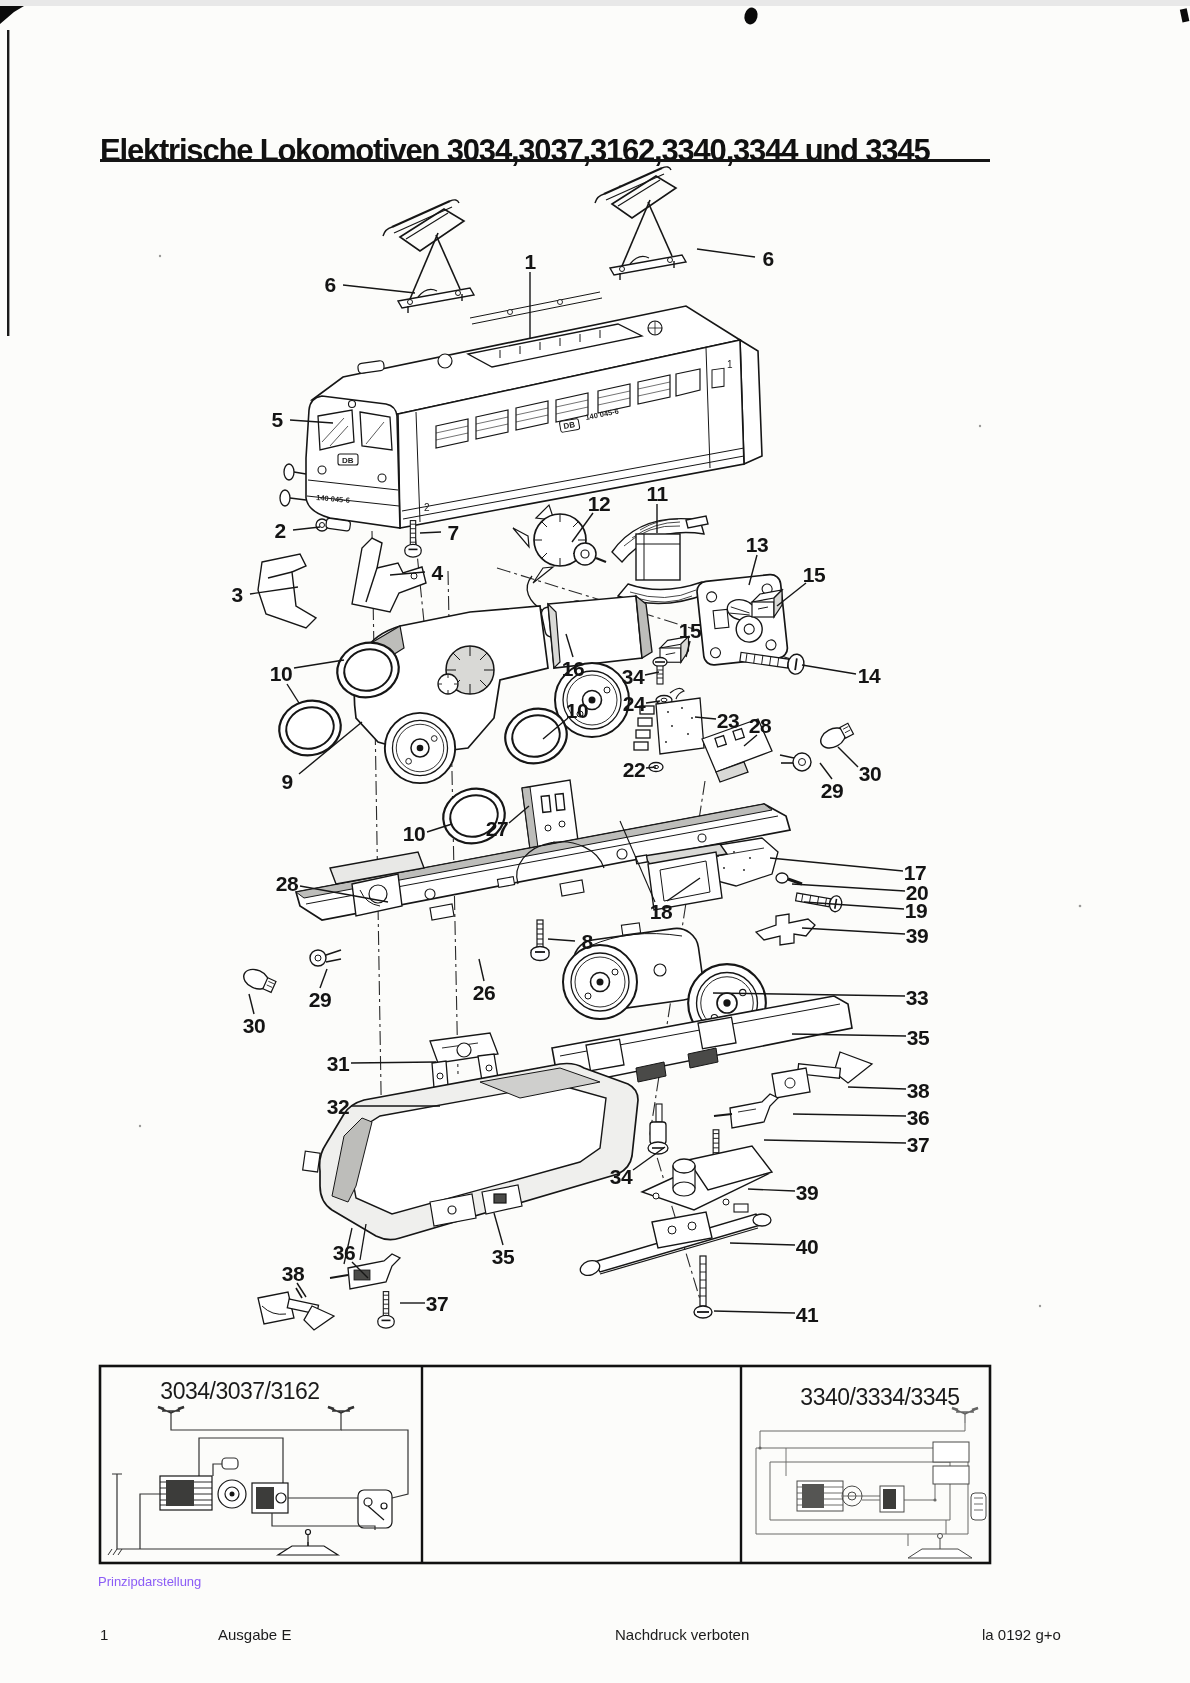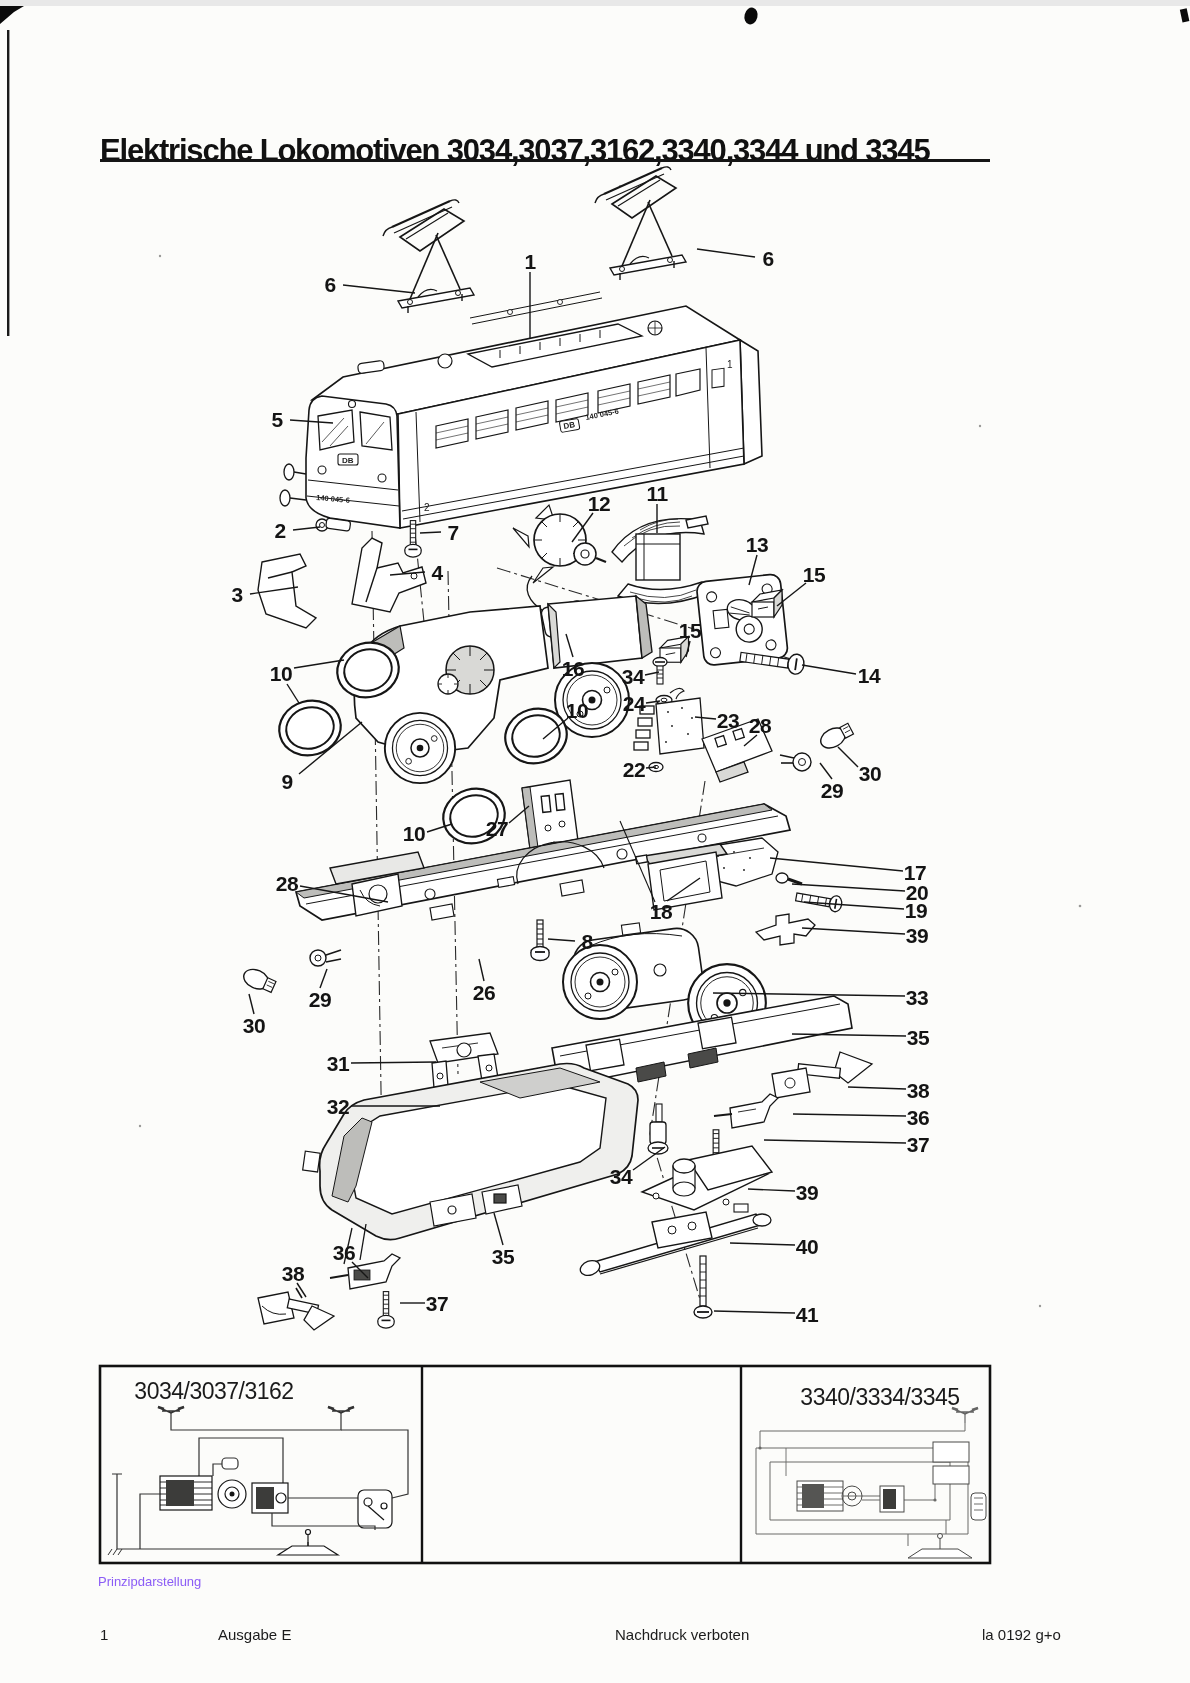--- a/index.html
+++ b/index.html
@@ -692,21 +692,21 @@
     <span class="co" style="left:621px;top:1170px">34</span>
     <span class="co" style="left:807px;top:1186px">39</span>
     <span class="co" style="left:807px;top:1240px">40</span>
     <span class="co" style="left:344px;top:1246px">36</span>
     <span class="co" style="left:503px;top:1250px">35</span>
     <span class="co" style="left:293px;top:1267px">38</span>
     <span class="co" style="left:437px;top:1297px">37</span>
     <span class="co" style="left:807px;top:1308px">41</span>
   </div>
 
-  <div class="panel-title" style="left:84px;top:1372px;width:260px">3034/3037/3162</div>
+  <div class="panel-title" style="left:110px;top:1372px;width:260px">3034/3037/3162</div>
   <div class="panel-title" style="left:770px;top:1378px;width:220px">3340/3334/3345</div>
 
   <div class="caption">Prinzipdarstellung</div>
 
   <div class="footer-item f-page">1</div>
   <div class="footer-item f-edition">Ausgabe E</div>
   <div class="footer-item f-copy">Nachdruck verboten</div>
   <div class="footer-item f-code">la 0192 g+o</div>
 
 </div>

